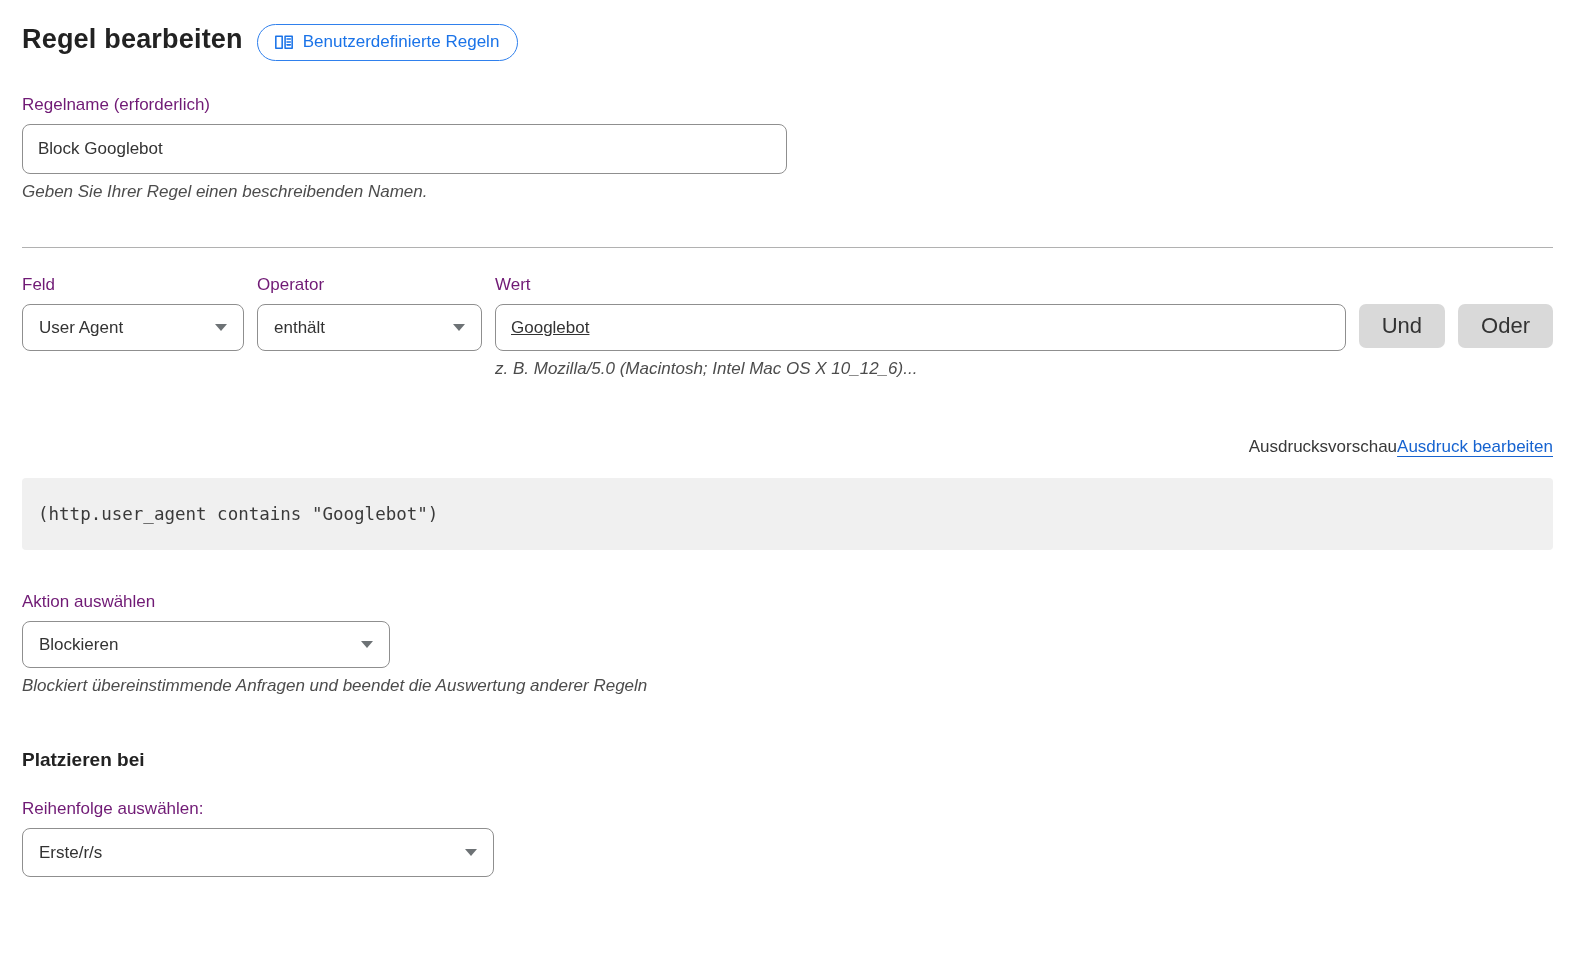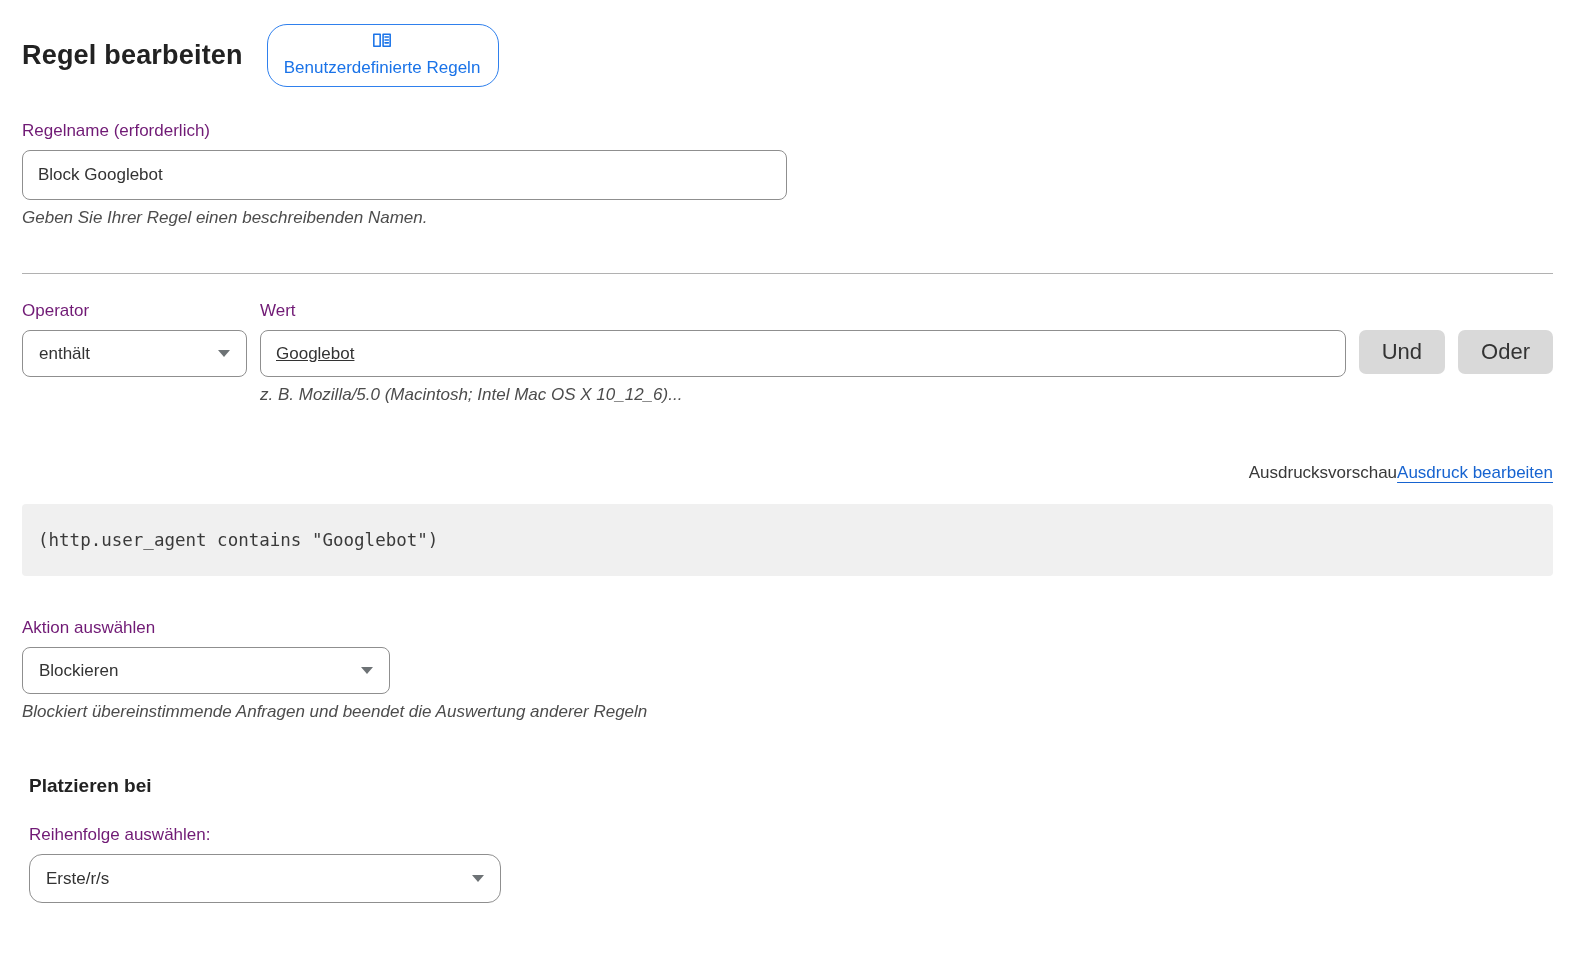--- a/index.html
+++ b/index.html
@@ -6,28 +6,28 @@
   html, body { background: #ffffff; }
   body {
     width: 1570px;
     min-height: 956px;
     font-family: "Liberation Sans", sans-serif;
     color: #333;
     padding: 24px 17px 30px 22px;
   }
 
   
-  .header-row { display: flex; align-items: center; gap: 24px; }
+  .header-row { display: flex; gap: 14px; }
   .page-title { font-size: 27px; font-weight: 700; color: #222; letter-spacing: 0.2px; }
   .docs-pill {
     display: inline-flex; align-items: center; gap: 9px;
     border: 1.6px solid #2f80ed; border-radius: 20px;
     background: #fff; color: #1a73e8;
     font-family: "Liberation Sans", sans-serif;
-    font-size: 17px; padding: 7px 18px 8px 16px; cursor: pointer; flex-direction: column;
+    font-size: 17px; padding: 7px 18px 8px 16px; cursor: pointer;
   }
   .docs-pill svg { display: block; }
 
   
   .field-label { font-size: 17px; color: #701a75; margin-bottom: 9px; }
   .help-text { font-size: 17px; color: #4c4c4c; margin-top: 8px; font-style: italic; }
 
   .text-input {
     font-family: "Liberation Sans", sans-serif;
     font-size: 17px; color: #333;
@@ -80,22 +80,22 @@
   .expr-code {
     font-family: "DejaVu Sans Mono", "Liberation Mono", monospace;
     font-size: 17.5px; color: #3a3a3a;
   }
 
   
   .section-heading { font-size: 19px; font-weight: 700; color: #222; }
   .action-section { margin-top: 42px; }
   .action-label { margin-top: 28px; }
   .action-dropdown { width: 368px; margin-top: 1px; }
-  .placement-section { margin-top: 53px; margin-left: 7px; }
-  .placement-dropdown { width: 472px; margin-top: 2px; border-radius: 13px; }
+  .placement-section { margin-top: 53px; }
+  .placement-dropdown { width: 472px; margin-top: 2px; }
   .placement-dropdown.dropdown { height: 49px; }
 </style>
 </head>
 <body>
 
 <div class="header-row">
   <h1 class="page-title">Regel bearbeiten</h1>
   <button class="docs-pill">
     <span>
       <svg width="20" height="17" viewBox="0 0 22 18" fill="none" stroke="#1a73e8" stroke-width="1.7" stroke-linecap="round" stroke-linejoin="round">
@@ -113,20 +113,27 @@
 <div class="name-section">
   <div class="field-label">Regelname (erforderlich)</div>
   <input class="text-input" type="text" value="Block Googlebot" style="">
   <div class="help-text">Geben Sie Ihrer Regel einen beschreibenden Namen.</div>
 </div>
 
 <hr class="divider">
 
 <div class="condition-row">
 
+  <div class="cond-col col-field">
+    <div class="field-label">Feld</div>
+    <div class="dropdown">
+      <span>User Agent</span>
+      <span class="caret-down"></span>
+    </div>
+  </div>
 
   <div class="cond-col col-operator">
     <div class="field-label">Operator</div>
     <div class="dropdown">
       <span>enthält</span>
       <span class="caret-down"></span>
     </div>
   </div>
 
   <div class="cond-col col-value">

